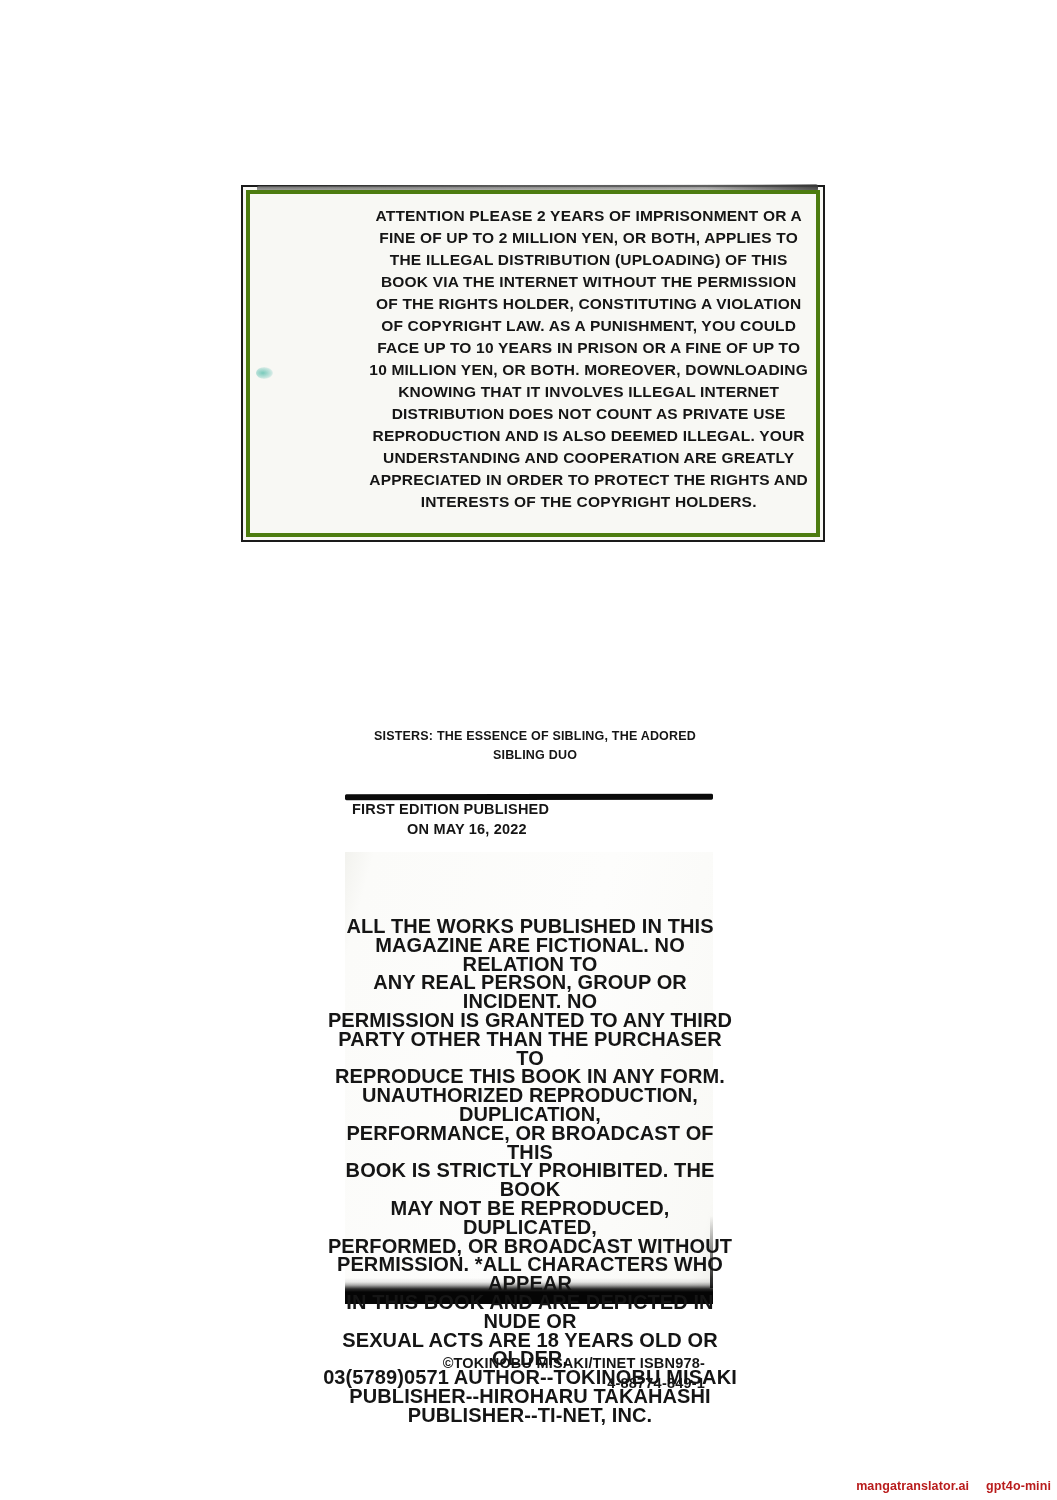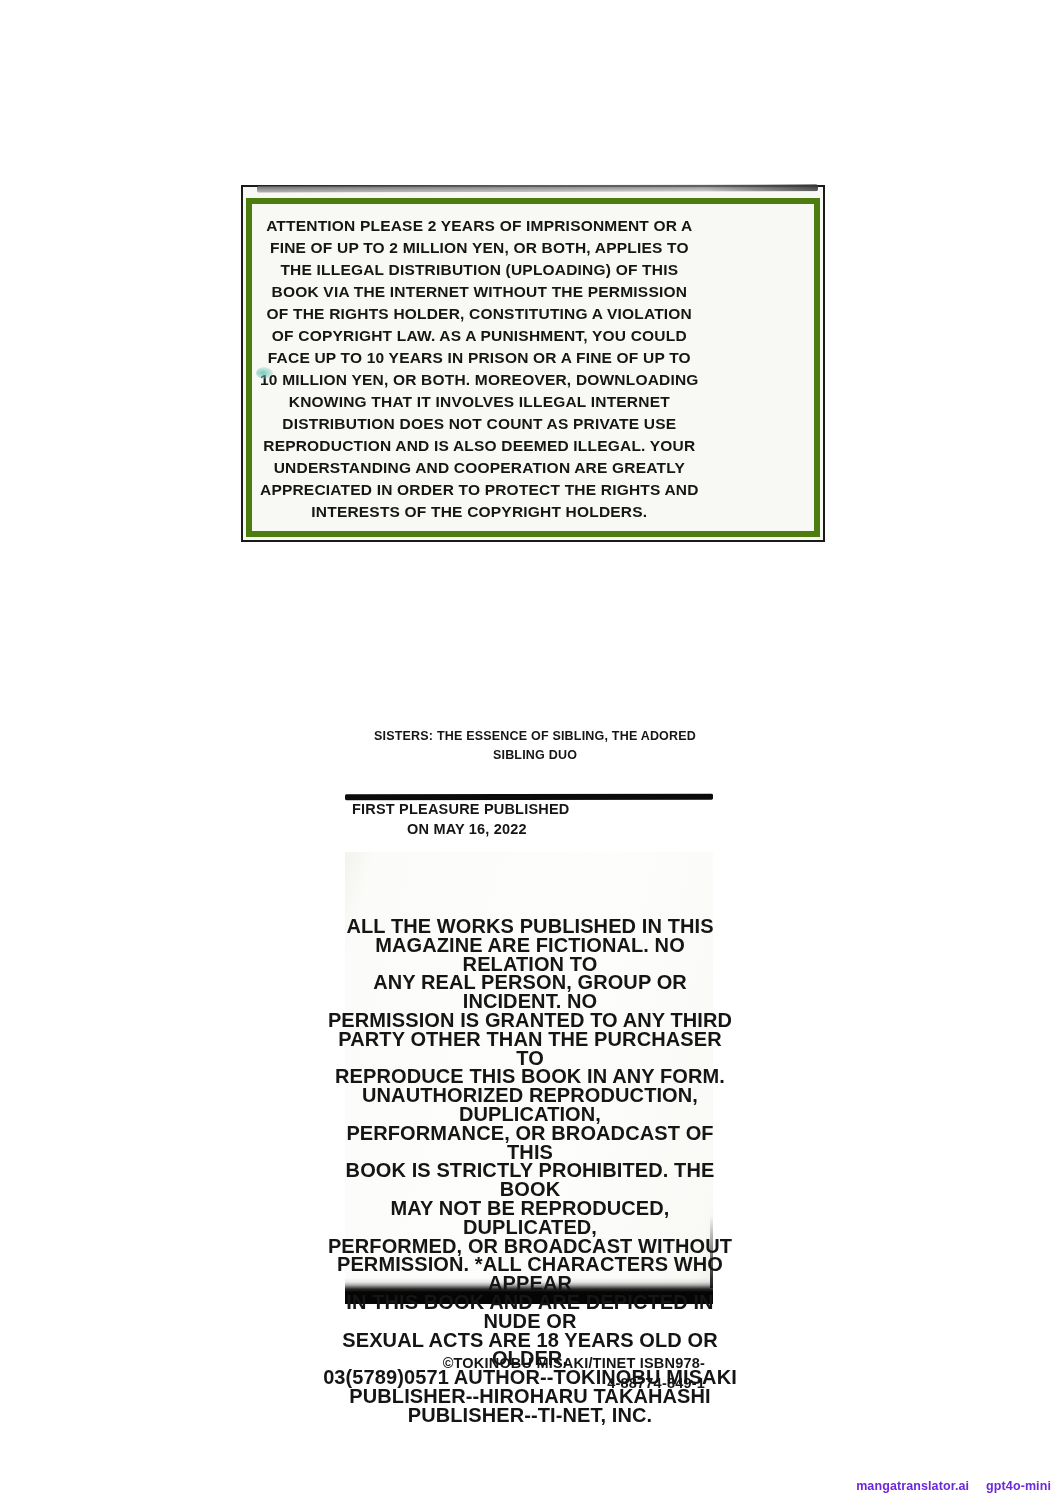--- a/index.html
+++ b/index.html
@@ -25,26 +25,25 @@
     top: 185px;
     width: 584px;
     height: 357px;
     box-sizing: border-box;
     background: #f8f8f4;
     border: 2px solid #1a1a1a;
   }
   .attention-box-inner {
     position: absolute;
     inset: 3px;
-    border: 6px solid #4d7c0f;
+    border: 4px solid #4d7c0f;
     box-sizing: border-box;
     display: flex;
-    justify-content: flex-start;
+    justify-content: flex-end;
     align-items: flex-start;
-    margin-top: 8px;
   }
   .attention-text {
     margin-top: 11px;
     padding: 0 8px;
     font-size: 15.5px;
     line-height: 22px;
     letter-spacing: 0.2px;
     text-align: center;
     white-space: pre-line;
   }
@@ -169,21 +168,21 @@
 
   
   .watermark {
     position: absolute;
     right: 6px;
     top: 1479px;
     display: flex;
     gap: 17px;
     font-size: 12.5px;
     line-height: 14px;
-    color: #6d28d9;
+    color: #b91c1c;
     letter-spacing: 0.1px;
   }
 </style>
 </head>
 <body>
 
 <div class="page">
 
   <div class="attention-box">
     <div class="scan-streak-top"></div>
@@ -206,21 +205,21 @@
   </div>
 
   <div class="ink-stain"></div>
 
   <div class="book-title">SISTERS: THE ESSENCE OF SIBLING, THE ADORED
 SIBLING DUO</div>
 
   <div class="divider-rule"></div>
 
   <div class="edition-block">
-    <div class="edition-line-1">FIRST PLEASURE PUBLISHED</div>
+    <div class="edition-line-1">FIRST EDITION PUBLISHED</div>
     <div class="edition-line-2">ON MAY 16, 2022</div>
   </div>
 
   <div class="colophon-paper">
     <div class="scan-edge-right"></div>
     <div class="scan-edge-bottom"></div>
   </div>
 
   <div class="colophon-text">ALL THE WORKS PUBLISHED IN THIS
 MAGAZINE ARE FICTIONAL. NO RELATION TO

